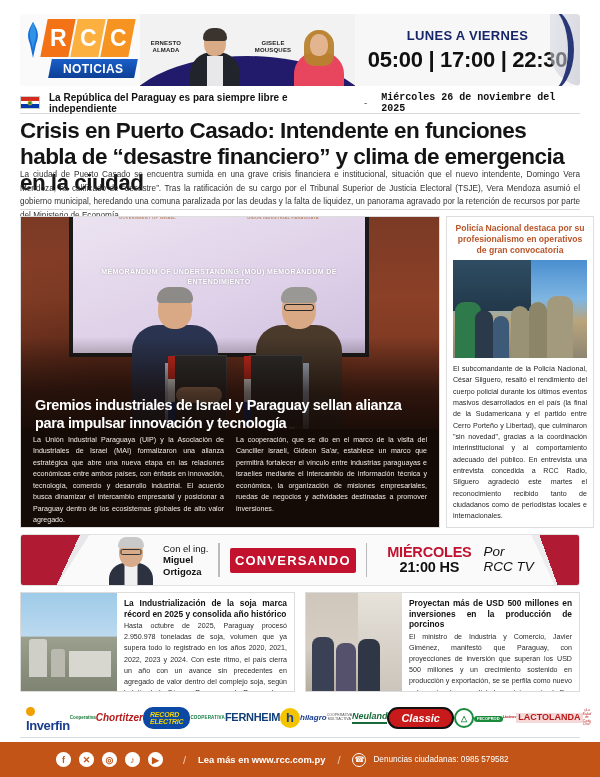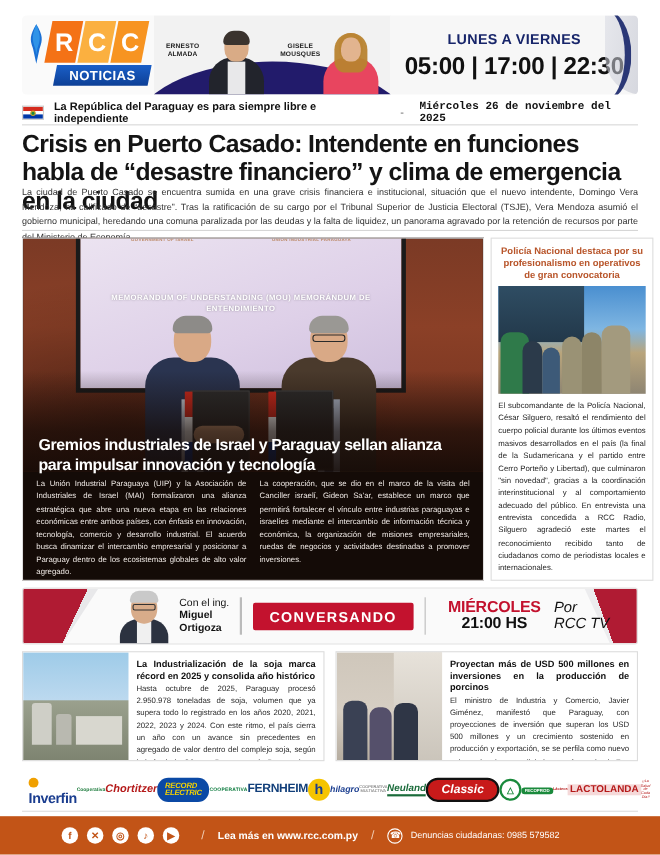--- a/index.html
+++ b/index.html
@@ -227,21 +227,21 @@
              width:21px; height:6px; border:1.2px solid #333; border-radius:2px; }
   .banner-with {
     position:relative; z-index:3; margin-left:8px;
     font-size:9.5px; line-height:1.22; color:#111;
   }
   .banner-with .it { font-weight:bold; }
   .banner-div { position:relative; z-index:3; width:1.5px; height:34px; background:#bbb; margin:0 10px; }
   .conversando {
     position:relative; z-index:3; background:#c3122e; color:#fff;
     font-weight:bold; font-size:13px; letter-spacing:1.2px;
-    padding:5px 15px; border-radius:2px;
+    padding:5px 5px; border-radius:2px;
   }
   .banner-day {
     position:relative; z-index:3; margin-left:10px; text-align:center; line-height:1.02;
   }
   .bd1 { color:#c3122e; font-weight:bold; font-size:14.5px; letter-spacing:-.2px; }
   .bd2 { color:#111; font-weight:bold; font-size:14.5px; letter-spacing:-.2px; }
   .banner-by {
     position:relative; z-index:3; margin-left:12px;
     font-style:italic; font-size:13.5px; line-height:1.08; color:#111;
   }

